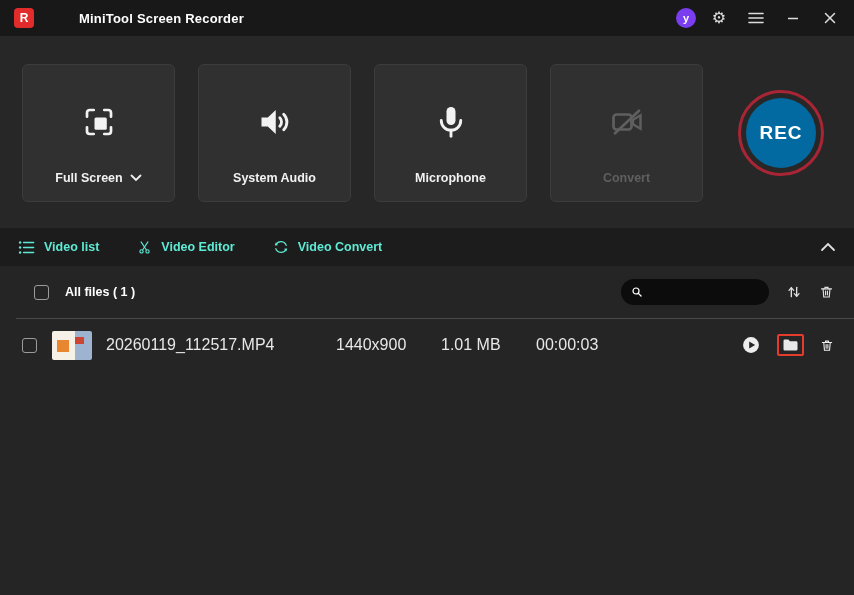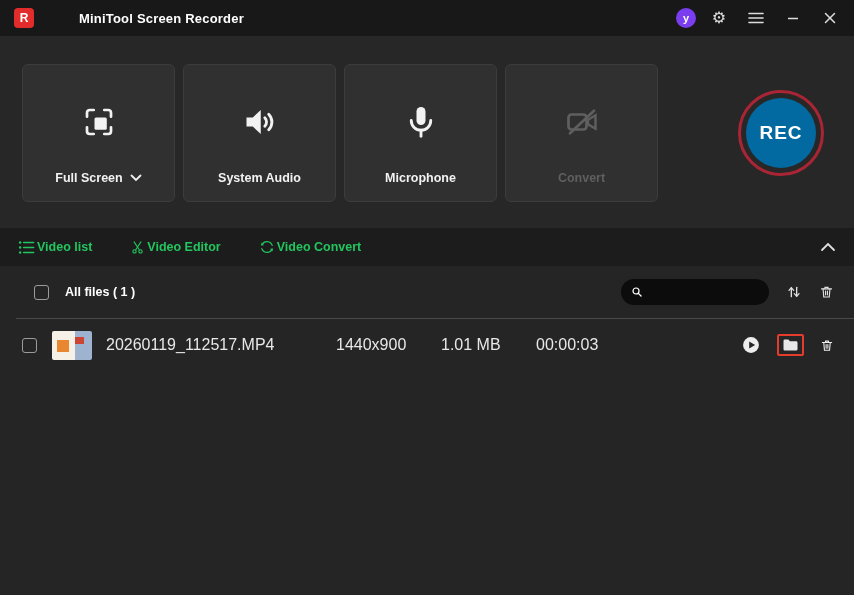--- a/index.html
+++ b/index.html
@@ -20,39 +20,39 @@
   .app-title{ font-size:13px; font-weight:700; letter-spacing:.2px; color:#fff;padding-left:36px; }
   .tb-spacer{ flex:1; }
   .avatar{ width:20px; height:20px; border-radius:50%; background:#7a3df0;
     display:flex; align-items:center; justify-content:center;
     font-size:11px; font-weight:700; color:#fff; cursor:pointer; }
   .tb-btn{ width:28px; height:28px; display:flex; align-items:center;
     justify-content:center; color:#ddd; cursor:pointer; }
   .gear-glyph{ font-family:"DejaVu Sans", sans-serif; font-size:16px; line-height:1; }
   
   .capture{ display:flex; align-items:center; padding:28px 30px 26px 22px; flex:0 0 auto; }
-  .cards{ display:flex; gap:8px;text-align:center; }
+  .cards{ display:flex; gap:23px;text-align:center; }
   .card{ width:153px; height:138px; background:#303030; border:1px solid #3c3c3c;
     border-radius:6px; display:flex; flex-direction:column; align-items:center;
     cursor:pointer; color:#f2f2f2; }
   .card-icon{ flex:1; display:flex; align-items:center; justify-content:center; padding-top:8px; }
   .card-label{ font-size:12.5px; font-weight:700; margin-bottom:16px;
     display:flex; align-items:center; gap:7px; }
   .card.disabled{ color:#5f5f5f; cursor:default; }
   .rec-wrap{ margin-left:auto; }
   .rec-ring{ width:86px; height:86px; border-radius:50%; border:3px solid #a82535;
     display:flex; align-items:center; justify-content:center; }
   .rec-btn{ width:70px; height:70px; border-radius:50%; background:#0369a1;
     display:flex; align-items:center; justify-content:center;
     font-size:19px; font-weight:700; letter-spacing:1px; color:#fff; cursor:pointer; }
   
   .tabsbar{ height:38px; background:#1c1c1c; display:flex; align-items:center;
     padding:0 18px; gap:38px; flex:0 0 auto; }
-  .tab{ display:flex; align-items:center; gap:2px; font-size:12.5px; font-weight:700;
-    color:#22c55e; cursor:pointer; }
+  .tab{ display:flex; align-items:center; gap:9px; font-size:12.5px; font-weight:700;
+    color:#5eead4; cursor:pointer; }
   .collapse-btn{ margin-left:auto; color:#e0e0e0; cursor:pointer; display:flex; }
   
   .list-section{ flex:1; background:#252525; display:flex; flex-direction:column; }
   .list-header{ height:52px; display:flex; align-items:center; padding:0 20px 0 34px; flex:0 0 auto; }
   .checkbox{ width:15px; height:15px; border:1.5px solid #9b9b9b; border-radius:3px;
     flex:0 0 auto; cursor:pointer; background:transparent; }
   .all-files{ margin-left:16px; font-size:12.5px; font-weight:700; color:#fff; }
   .lh-spacer{ flex:1; }
   .searchbox{ width:148px; height:26px; background:#0c0c0c; border-radius:13px;
     display:flex; align-items:center; padding:0 10px; gap:6px; cursor:text; }

